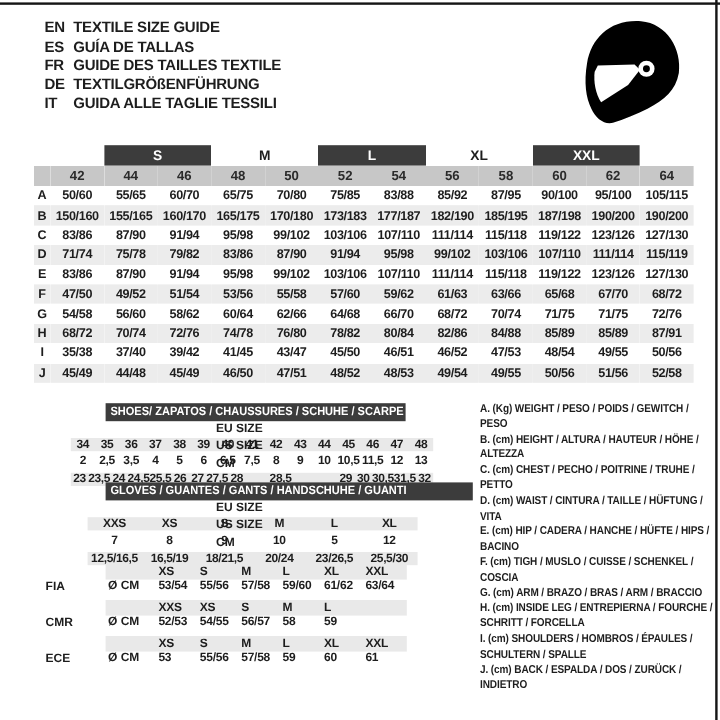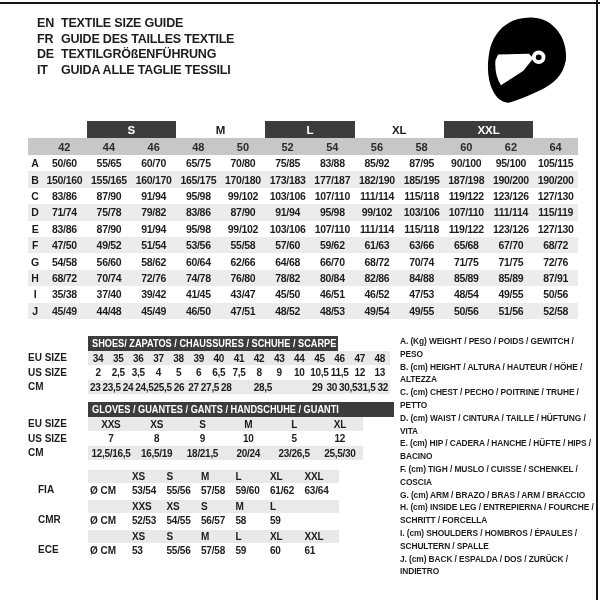--- a/index.html
+++ b/index.html
@@ -30,49 +30,53 @@
   .letter{font-size:10.5px;}
 
   
   .sub{position:absolute;left:28px;width:364px;}
   .shoes-table{top:336px;}
   .gloves-table{top:402px;}
   .helmet-table{top:468px;}
   .bar-row{margin-left:60px;}
   .bar{background:#3c3c3c;color:#fff;font-size:10px;height:15px;line-height:15px;padding-left:4px;white-space:nowrap;overflow:hidden;}
   .bar-inner{display:inline-block;transform:scaleX(.92);transform-origin:left center;white-space:nowrap;}
-  .sub-row{display:flex;align-items:center;height:15px;}
+  .sub-row{display:flex;align-items:center;height:15px;flex-direction:column;}
   .sub-row.short{height:14px;}
   .sub-label{width:60px;font-size:10px;line-height:14px;}
   .cells{display:flex;height:100%;align-items:center;}
   .stripe{background:#e9e9e9;}
   .cell{text-align:center;font-size:10px;letter-spacing:-0.3px;white-space:nowrap;}
 
   
   .h-group{margin-left:60px;position:relative;margin-top:2px;}
   .h-sizes{display:flex;height:13px;align-items:center;width:251px;}
-  .h-values{display:flex;height:15px;align-items:center;}
+  .h-values{display:flex;height:15px;}
   .h-unit{width:44px;padding-left:2px;box-sizing:border-box;font-size:10px;text-align:left;}
   .h-cell{width:34.5px;font-size:10px;text-align:left;white-space:nowrap;letter-spacing:-0.2px;}
   .h-label{position:absolute;left:-50px;top:14px;font-size:10px;}
 
   
   .legend{position:absolute;left:400px;top:335px;width:222px;transform:scaleX(.88);transform-origin:left top;
     font-size:9.5px;line-height:12.8px;letter-spacing:-0.1px;}
 </style>
 </head>
 <body>
 
 <div class="top-rule"></div>
 <div class="right-rule"></div>
 
 <div class="lang-block">
     <div class="lang-row">
       <span class="lang-code">EN</span>
       <span class="lang-label">TEXTILE SIZE GUIDE</span>
+    </div>
+    <div class="lang-row">
+      <span class="lang-code">ES</span>
+      <span class="lang-label">GUÍA DE TALLAS</span>
     </div>
     <div class="lang-row">
       <span class="lang-code">FR</span>
       <span class="lang-label">GUIDE DES TAILLES TEXTILE</span>
     </div>
     <div class="lang-row">
       <span class="lang-code">DE</span>
       <span class="lang-label">TEXTILGRÖßENFÜHRUNG</span>
     </div>
     <div class="lang-row">

